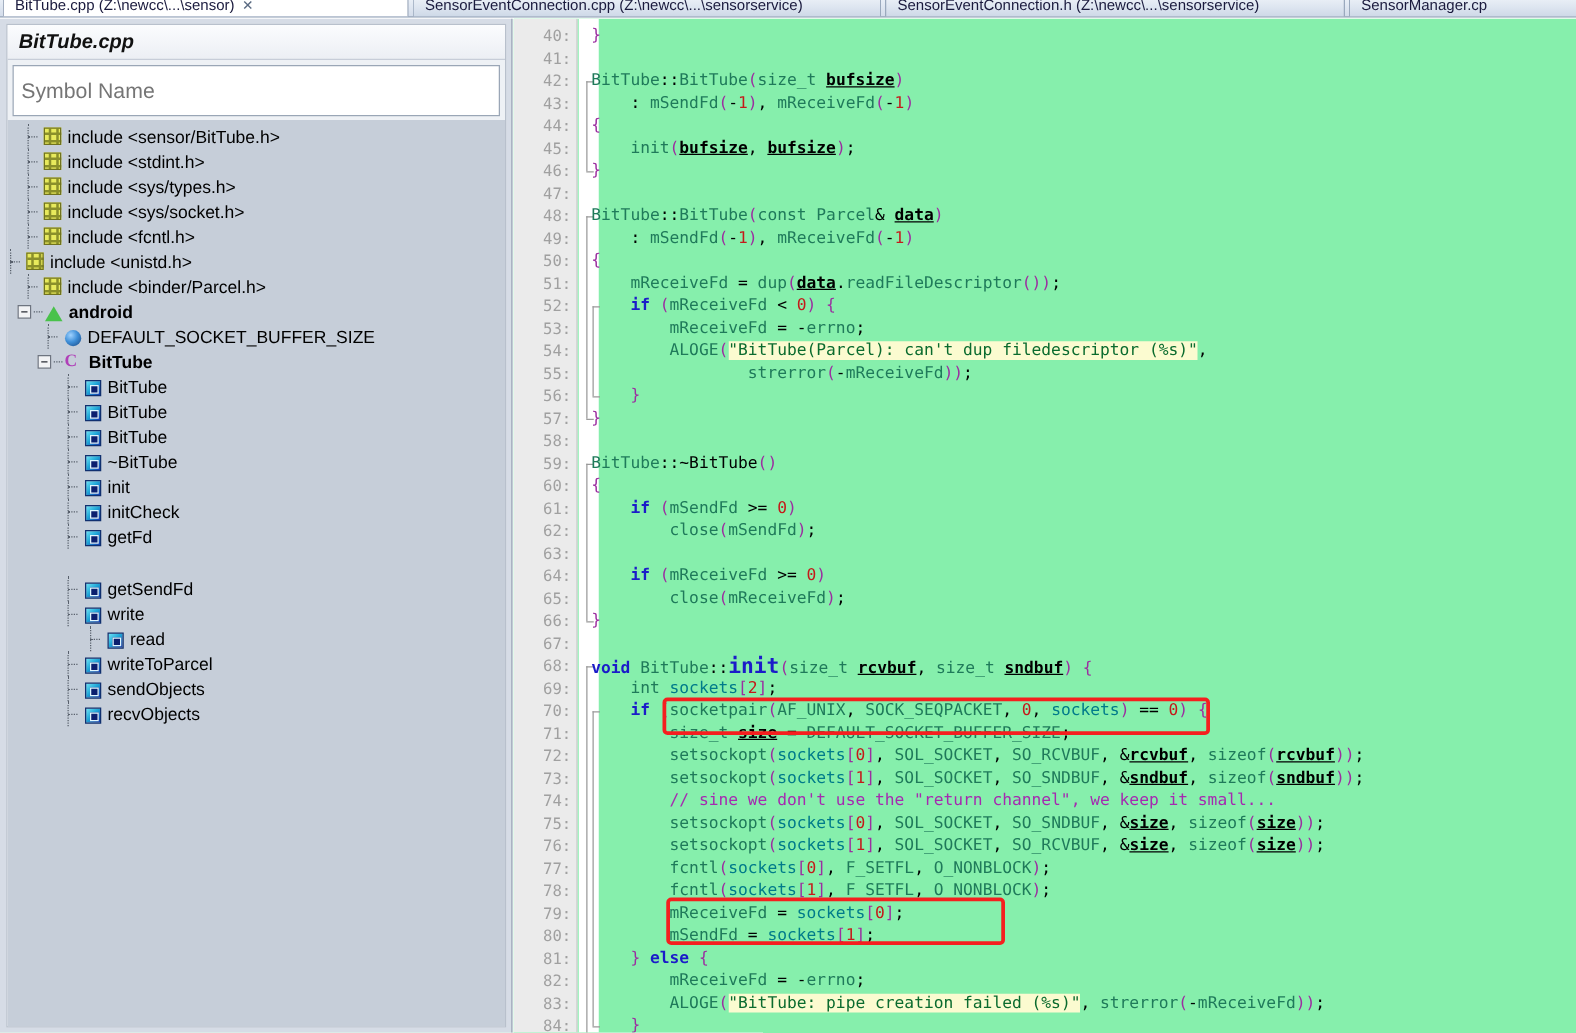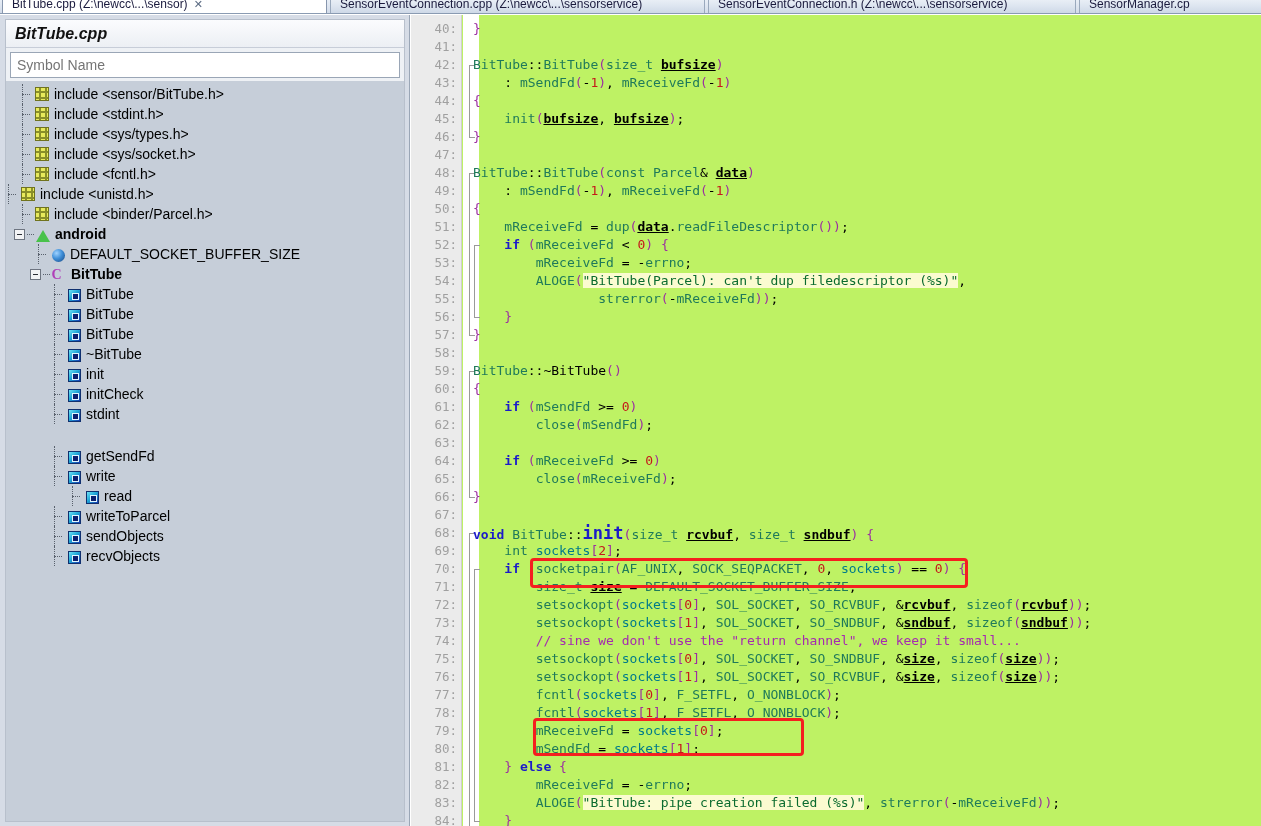--- a/index.html
+++ b/index.html
@@ -58,24 +58,24 @@
     height: 28px; line-height: 28px;
     padding-left: 9px;
     font-size: 16px; font-weight: bold; font-style: italic;
     color: #111;
     background: linear-gradient(to bottom, #fbfcfe 0%, #eceff4 100%);
     border-bottom: 1px solid #c7cdd8;
     font-family: "Liberation Sans", sans-serif;
   }
   #symbol-input {
     margin: 4px 4px 3px 4px;
-    height: 26px;
+    height: 41px;
     border: 1px solid #9aa6b6;
     background: #ffffff;
-    font-size: 14px;
+    font-size: 17px;
     color: #7b7b7b;
     padding: 0 6px;
     font-family: "Liberation Sans", sans-serif;
     outline: none;
   }
   #tree {
     flex: 1;
     background: #c6ced9;
     overflow: hidden;
     padding-top: 3px;
@@ -140,21 +140,21 @@
   }
   .ic-method::after {
     content: ""; position: absolute; left: 3px; top: 3px; width: 5px; height: 5px;
     background: #0b1f6e; border: 1px solid #dff6ff;
   }
 
   
   #editor {
     position: absolute; left: 411px; top: 15px;
     width: 850px; height: 811px;
-    background: #bef264;
+    background: #86efac;
     overflow: hidden;
     font-family: "DejaVu Sans Mono", monospace;
   }
   #gutter {
     position: absolute; left: 0; top: 0; width: 51px; height: 811px;
     background: #ebebeb;
     border-right: 1px solid #cfcfcf;
   }
   #foldcol {
     position: absolute; left: 52px; top: 0; width: 16px; height: 811px;
@@ -376,21 +376,21 @@
           <span class="tlabel">initCheck</span>
         </div>
         <div class="trow" style="padding-left: 46px;">
           <span style="display: inline-block; width: 13px; height: 20px; position: relative; flex: 0 0 auto;">
             <span style="position:absolute;left:2px;top:0;bottom:0;border-left:1px dotted #58606c;"></span>
             <span style="position:absolute;left:2px;top:10px;width:8px;border-top:1px dotted #58606c;"></span>
           </span>
           <span style="display: inline-flex; align-items: center; justify-content: center; width: 17px; height: 16px; margin-right: 4px; flex: 0 0 auto;">
             <span class="ic-method"></span>
           </span>
-          <span class="tlabel">stdint</span>
+          <span class="tlabel">getFd</span>
         </div>
         <div class="trow" style="padding-left: 46px; margin-top: 22px;">
           <span style="display: inline-block; width: 13px; height: 20px; position: relative; flex: 0 0 auto;">
             <span style="position:absolute;left:2px;top:0;bottom:0;border-left:1px dotted #58606c;"></span>
             <span style="position:absolute;left:2px;top:10px;width:8px;border-top:1px dotted #58606c;"></span>
           </span>
           <span style="display: inline-flex; align-items: center; justify-content: center; width: 17px; height: 16px; margin-right: 4px; flex: 0 0 auto;">
             <span class="ic-method"></span>
           </span>
           <span class="tlabel">getSendFd</span>

